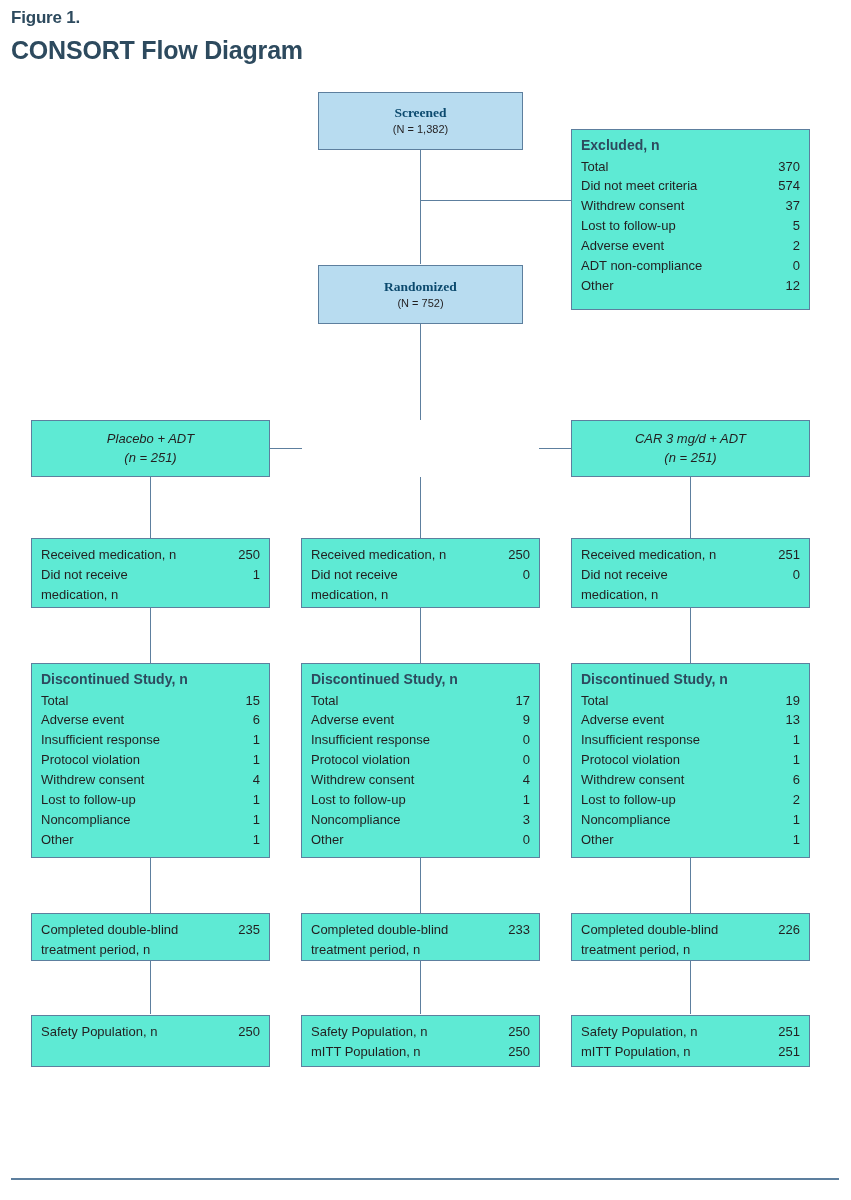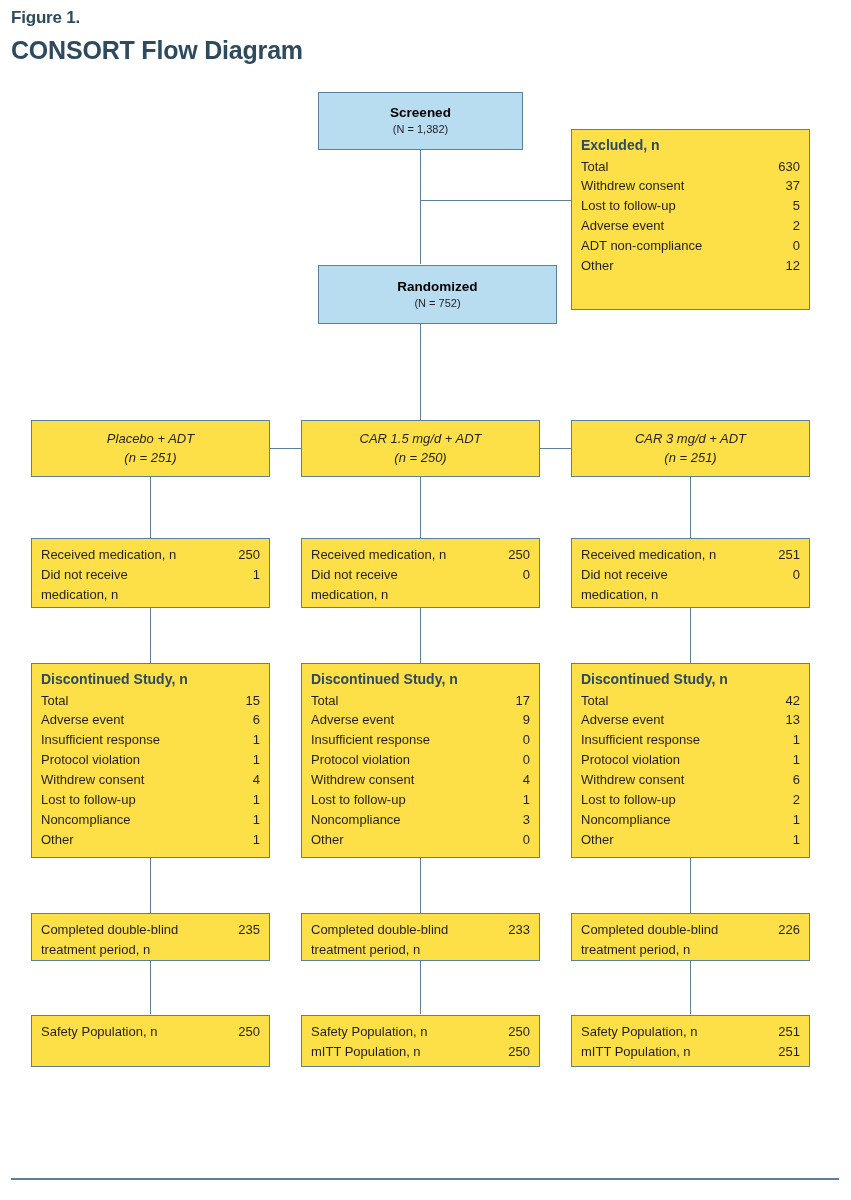--- a/index.html
+++ b/index.html
@@ -40,37 +40,38 @@
     font-weight: bold;
     color: #2d4a5e;
     letter-spacing: -0.2px;
   }
 
   
   .box {
     position: absolute;
     box-sizing: border-box;
     border: 1px solid #5d7f9e;
-    background: #fde047;
+    background: #5eead4;
     z-index: 3;
   }
   .box.dark {
     background: #b8dcf0;
   }
   .box-center {
     display: flex;
     flex-direction: column;
     align-items: center;
     justify-content: center;
   }
   .b-title {
     font-size: 13.5px;
     font-weight: bold;
-    color: #000000;
+    color: #0c4a6e;
     line-height: 1.35;
+    font-family: Liberation Serif, serif;
   }
   .b-sub {
     font-size: 11px;
     color: #231f20;
     line-height: 1.4;
   }
   .b-plain {
     font-size: 13px;
     color: #231f20;
     line-height: 1.45;
@@ -190,21 +191,25 @@
 
   <div class="box dark box-center" style="left:318px; top:92px; width:205px; height:58px;">
     <div class="b-title">Screened</div>
     <div class="b-sub">(N = 1,382)</div>
   </div>
 
   <div class="box list-box" style="left:571px; top:129px; width:239px; height:181px;">
     <div class="list-head">Excluded, n</div>
     <div class="row">
         <span class="lbl">Total</span>
-        <span class="val">630</span>
+        <span class="val">370</span>
+      </div>
+    <div class="row">
+        <span class="lbl">Did not meet criteria</span>
+        <span class="val">574</span>
       </div>
     <div class="row">
         <span class="lbl">Withdrew consent</span>
         <span class="val">37</span>
       </div>
     <div class="row">
         <span class="lbl">Lost to follow-up</span>
         <span class="val">5</span>
       </div>
     <div class="row">
@@ -214,33 +219,29 @@
     <div class="row">
         <span class="lbl">ADT non-compliance</span>
         <span class="val">0</span>
       </div>
     <div class="row">
         <span class="lbl">Other</span>
         <span class="val">12</span>
       </div>
   </div>
 
-  <div class="box dark box-center" style="left:318px; top:265px; width:239px; height:59px;">
+  <div class="box dark box-center" style="left:318px; top:265px; width:205px; height:59px;">
     <div class="b-title">Randomized</div>
     <div class="b-sub">(N = 752)</div>
   </div>
 
   <div class="box box-center" style="left:31px; top:420px; width:239px; height:57px;">
     <div class="b-plain">Placebo + ADT</div>
     <div class="b-plain">(n = 251)</div>
   </div>
-  <div class="box box-center" style="left:301px; top:420px; width:239px; height:57px;">
-    <div class="b-plain">CAR 1.5 mg/d + ADT</div>
-    <div class="b-plain">(n = 250)</div>
-  </div>
   <div class="box box-center" style="left:571px; top:420px; width:239px; height:57px;">
     <div class="b-plain">CAR 3 mg/d + ADT</div>
     <div class="b-plain">(n = 251)</div>
   </div>
 
   <div class="box list-box" style="left:31px; top:538px; width:239px; height:70px;">
     <div class="row">
         <span class="lbl">Received medication, n</span>
         <span class="val">250</span>
       </div>
@@ -342,21 +343,21 @@
     <div class="row">
         <span class="lbl">Other</span>
         <span class="val">0</span>
       </div>
   </div>
 
   <div class="box list-box" style="left:571px; top:663px; width:239px; height:195px;">
     <div class="list-head">Discontinued Study, n</div>
     <div class="row">
         <span class="lbl">Total</span>
-        <span class="val">42</span>
+        <span class="val">19</span>
       </div>
     <div class="row">
         <span class="lbl">Adverse event</span>
         <span class="val">13</span>
       </div>
     <div class="row">
         <span class="lbl">Insufficient response</span>
         <span class="val">1</span>
       </div>
     <div class="row">

